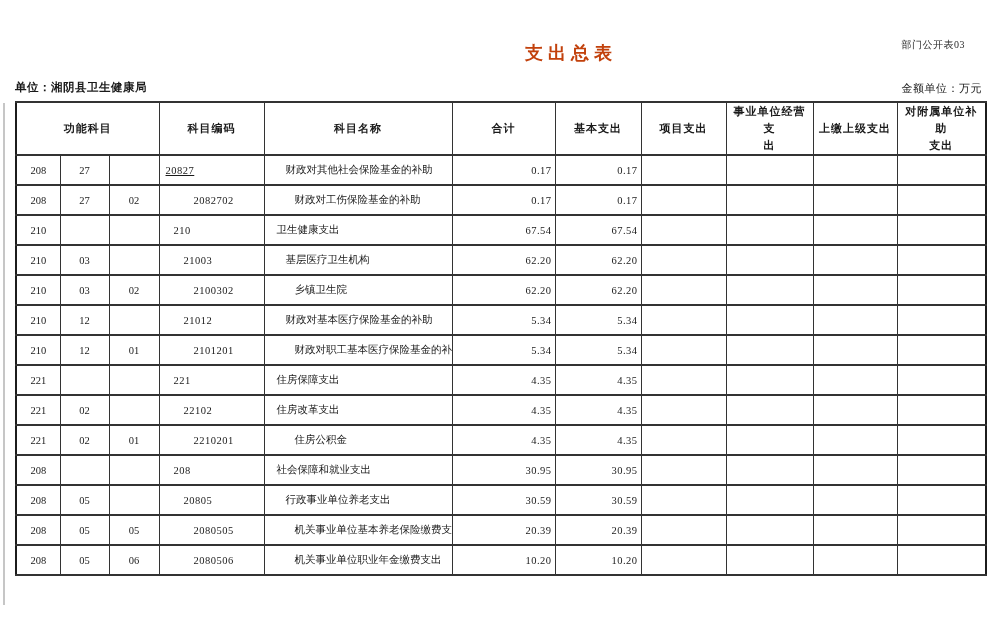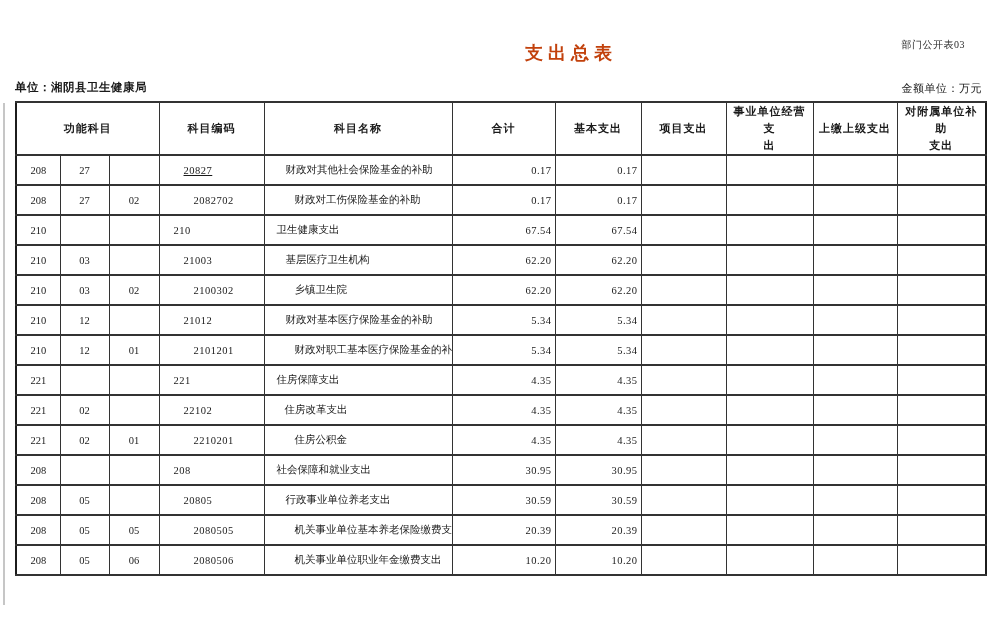--- a/index.html
+++ b/index.html
@@ -101,21 +101,21 @@
       <th>上缴上级支出</th>
       <th>对附属单位补助
 支出</th>
     </tr>
   </thead>
   <tbody>
       <tr>
     <td class="c">208</td>
     <td class="c">27</td>
     <td class="c"></td>
-    <td class="code" style="padding-left: 24px; text-decoration: underline;">20827</td>
+    <td class="code" style="padding-left: 6px; text-decoration: underline;">20827</td>
     <td class="name" style="padding-left: 21px;">财政对其他社会保险基金的补助</td>
     <td class="amt">0.17</td>
     <td class="amt">0.17</td>
     <td class="amt"></td>
     <td class="amt"></td>
     <td class="amt"></td>
     <td class="amt"></td>
   </tr>
       <tr>
     <td class="c">208</td>
@@ -206,21 +206,21 @@
     <td class="amt"></td>
     <td class="amt"></td>
     <td class="amt"></td>
     <td class="amt"></td>
   </tr>
       <tr>
     <td class="c">221</td>
     <td class="c">02</td>
     <td class="c"></td>
     <td class="code" style="padding-left: 24px; margin-left: 16px;">22102</td>
-    <td class="name" style="padding-left: 20px;">住房改革支出</td>
+    <td class="name" style="padding-left: 12px;">住房改革支出</td>
     <td class="amt">4.35</td>
     <td class="amt">4.35</td>
     <td class="amt"></td>
     <td class="amt"></td>
     <td class="amt"></td>
     <td class="amt"></td>
   </tr>
       <tr>
     <td class="c">221</td>
     <td class="c">02</td>

